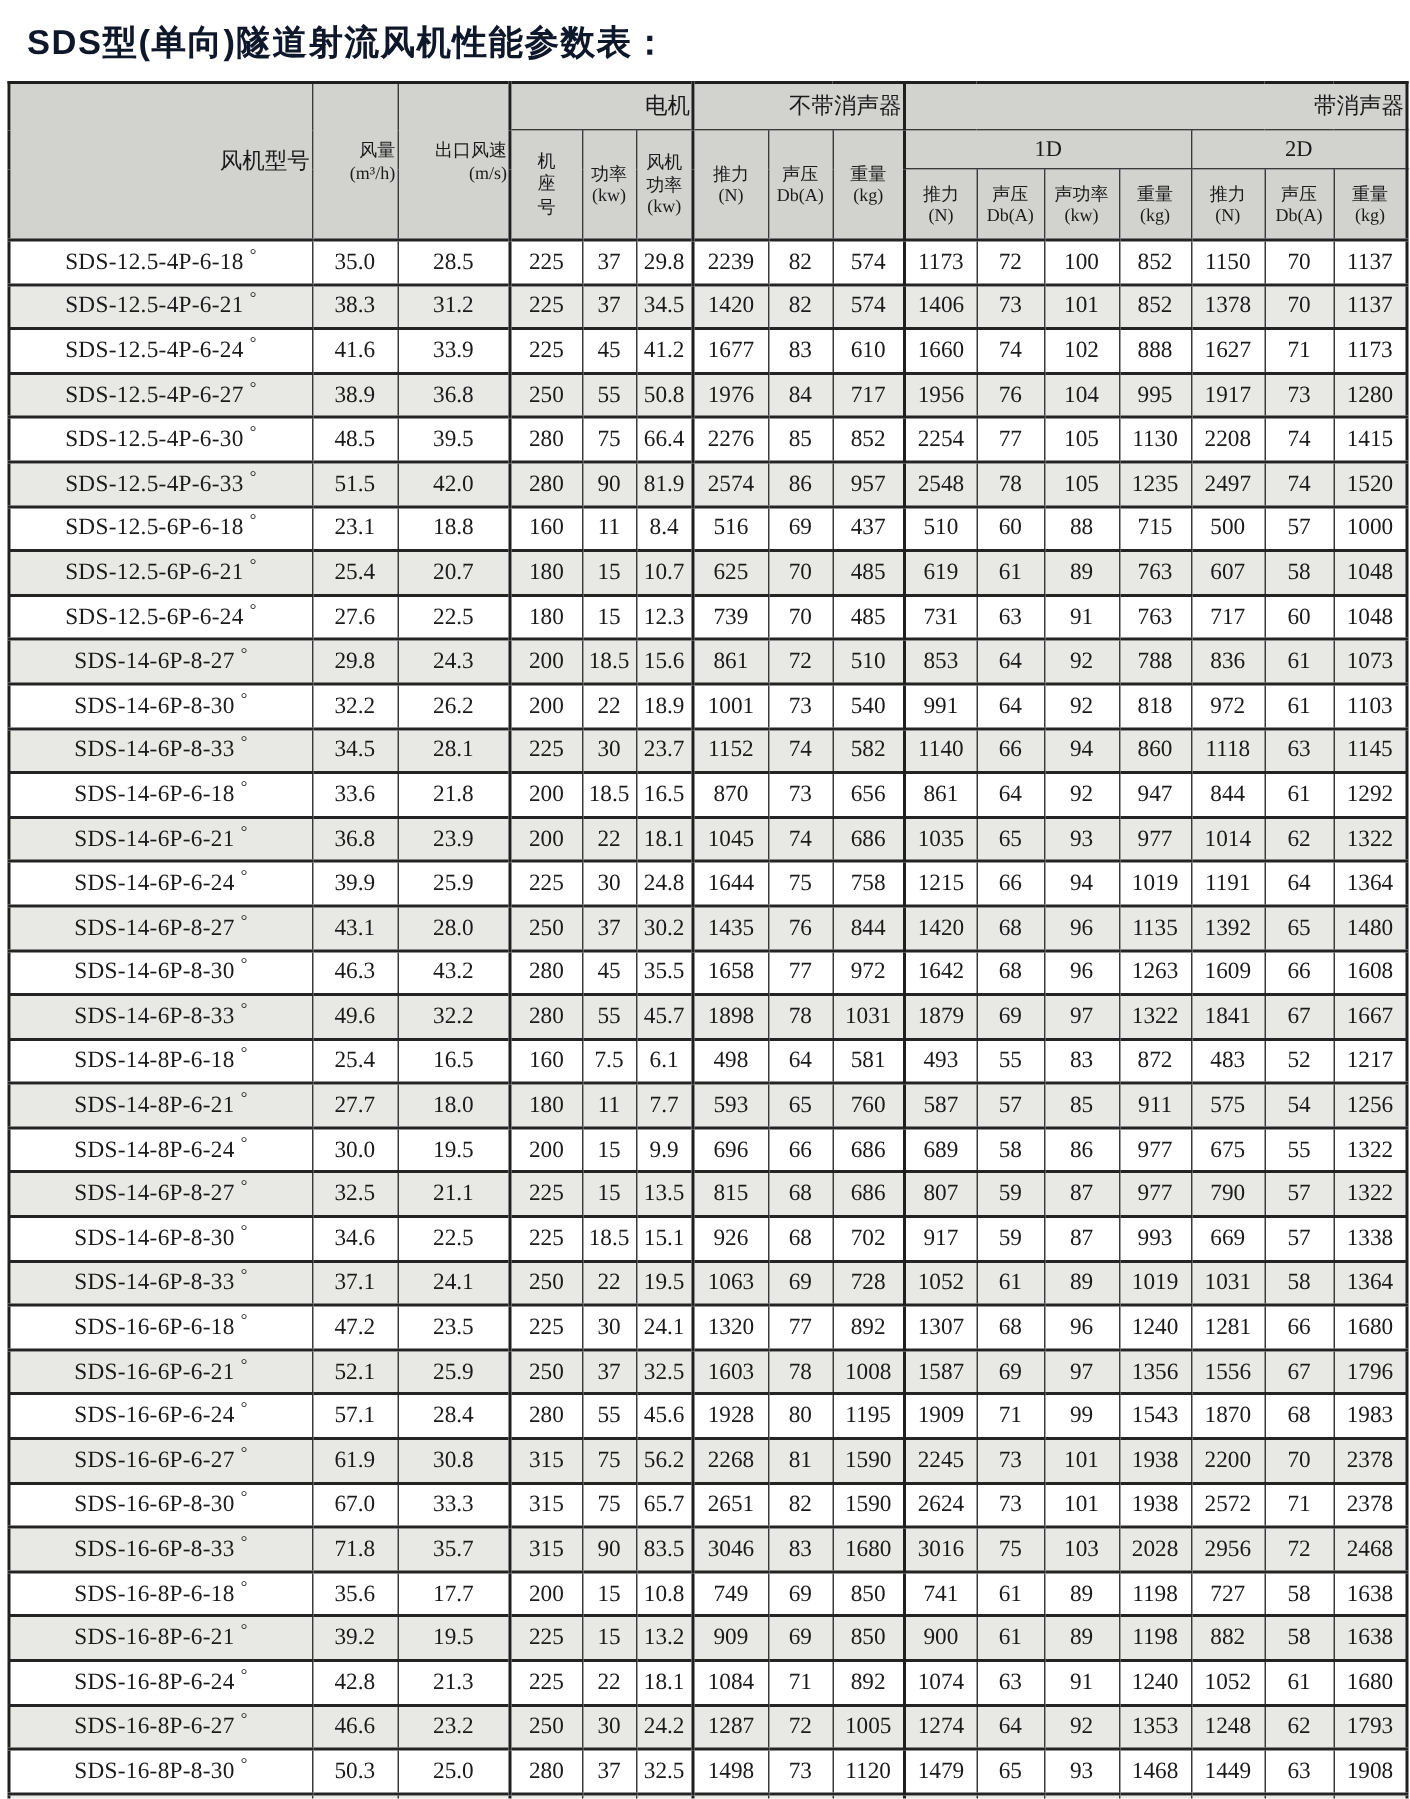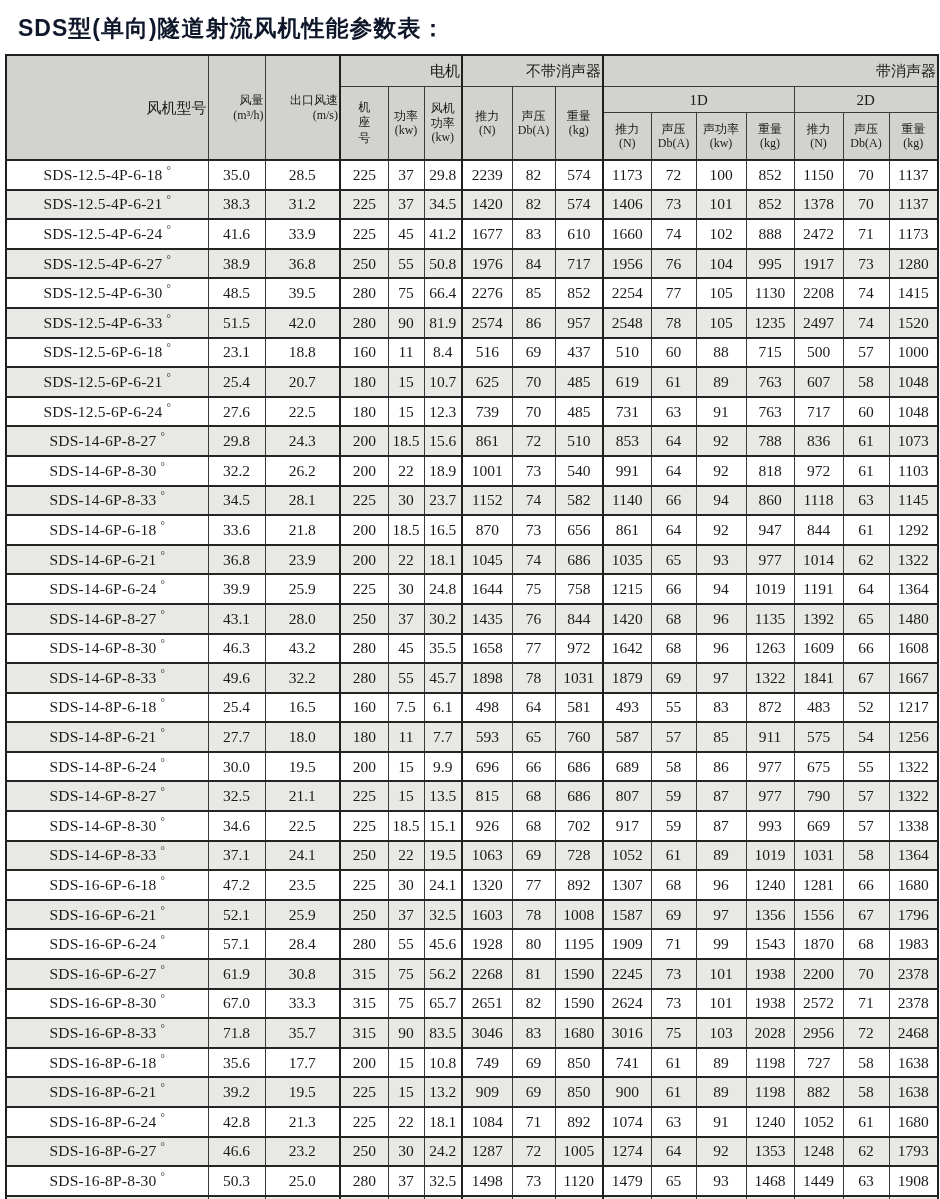--- a/index.html
+++ b/index.html
@@ -148,21 +148,21 @@
           <td class="gb">225</td>
           <td>45</td>
           <td>41.2</td>
           <td class="gb">1677</td>
           <td>83</td>
           <td>610</td>
           <td class="gb">1660</td>
           <td>74</td>
           <td>102</td>
           <td>888</td>
-          <td>2472</td>
+          <td>1627</td>
           <td>71</td>
           <td>1173</td>
         </tr>
         <tr class="stripe">
           <td class=" model">SDS-12.5-4P-6-27<span class="deg">°</span></td>
           <td>38.9</td>
           <td>36.8</td>
           <td class="gb">250</td>
           <td>55</td>
           <td>50.8</td>

